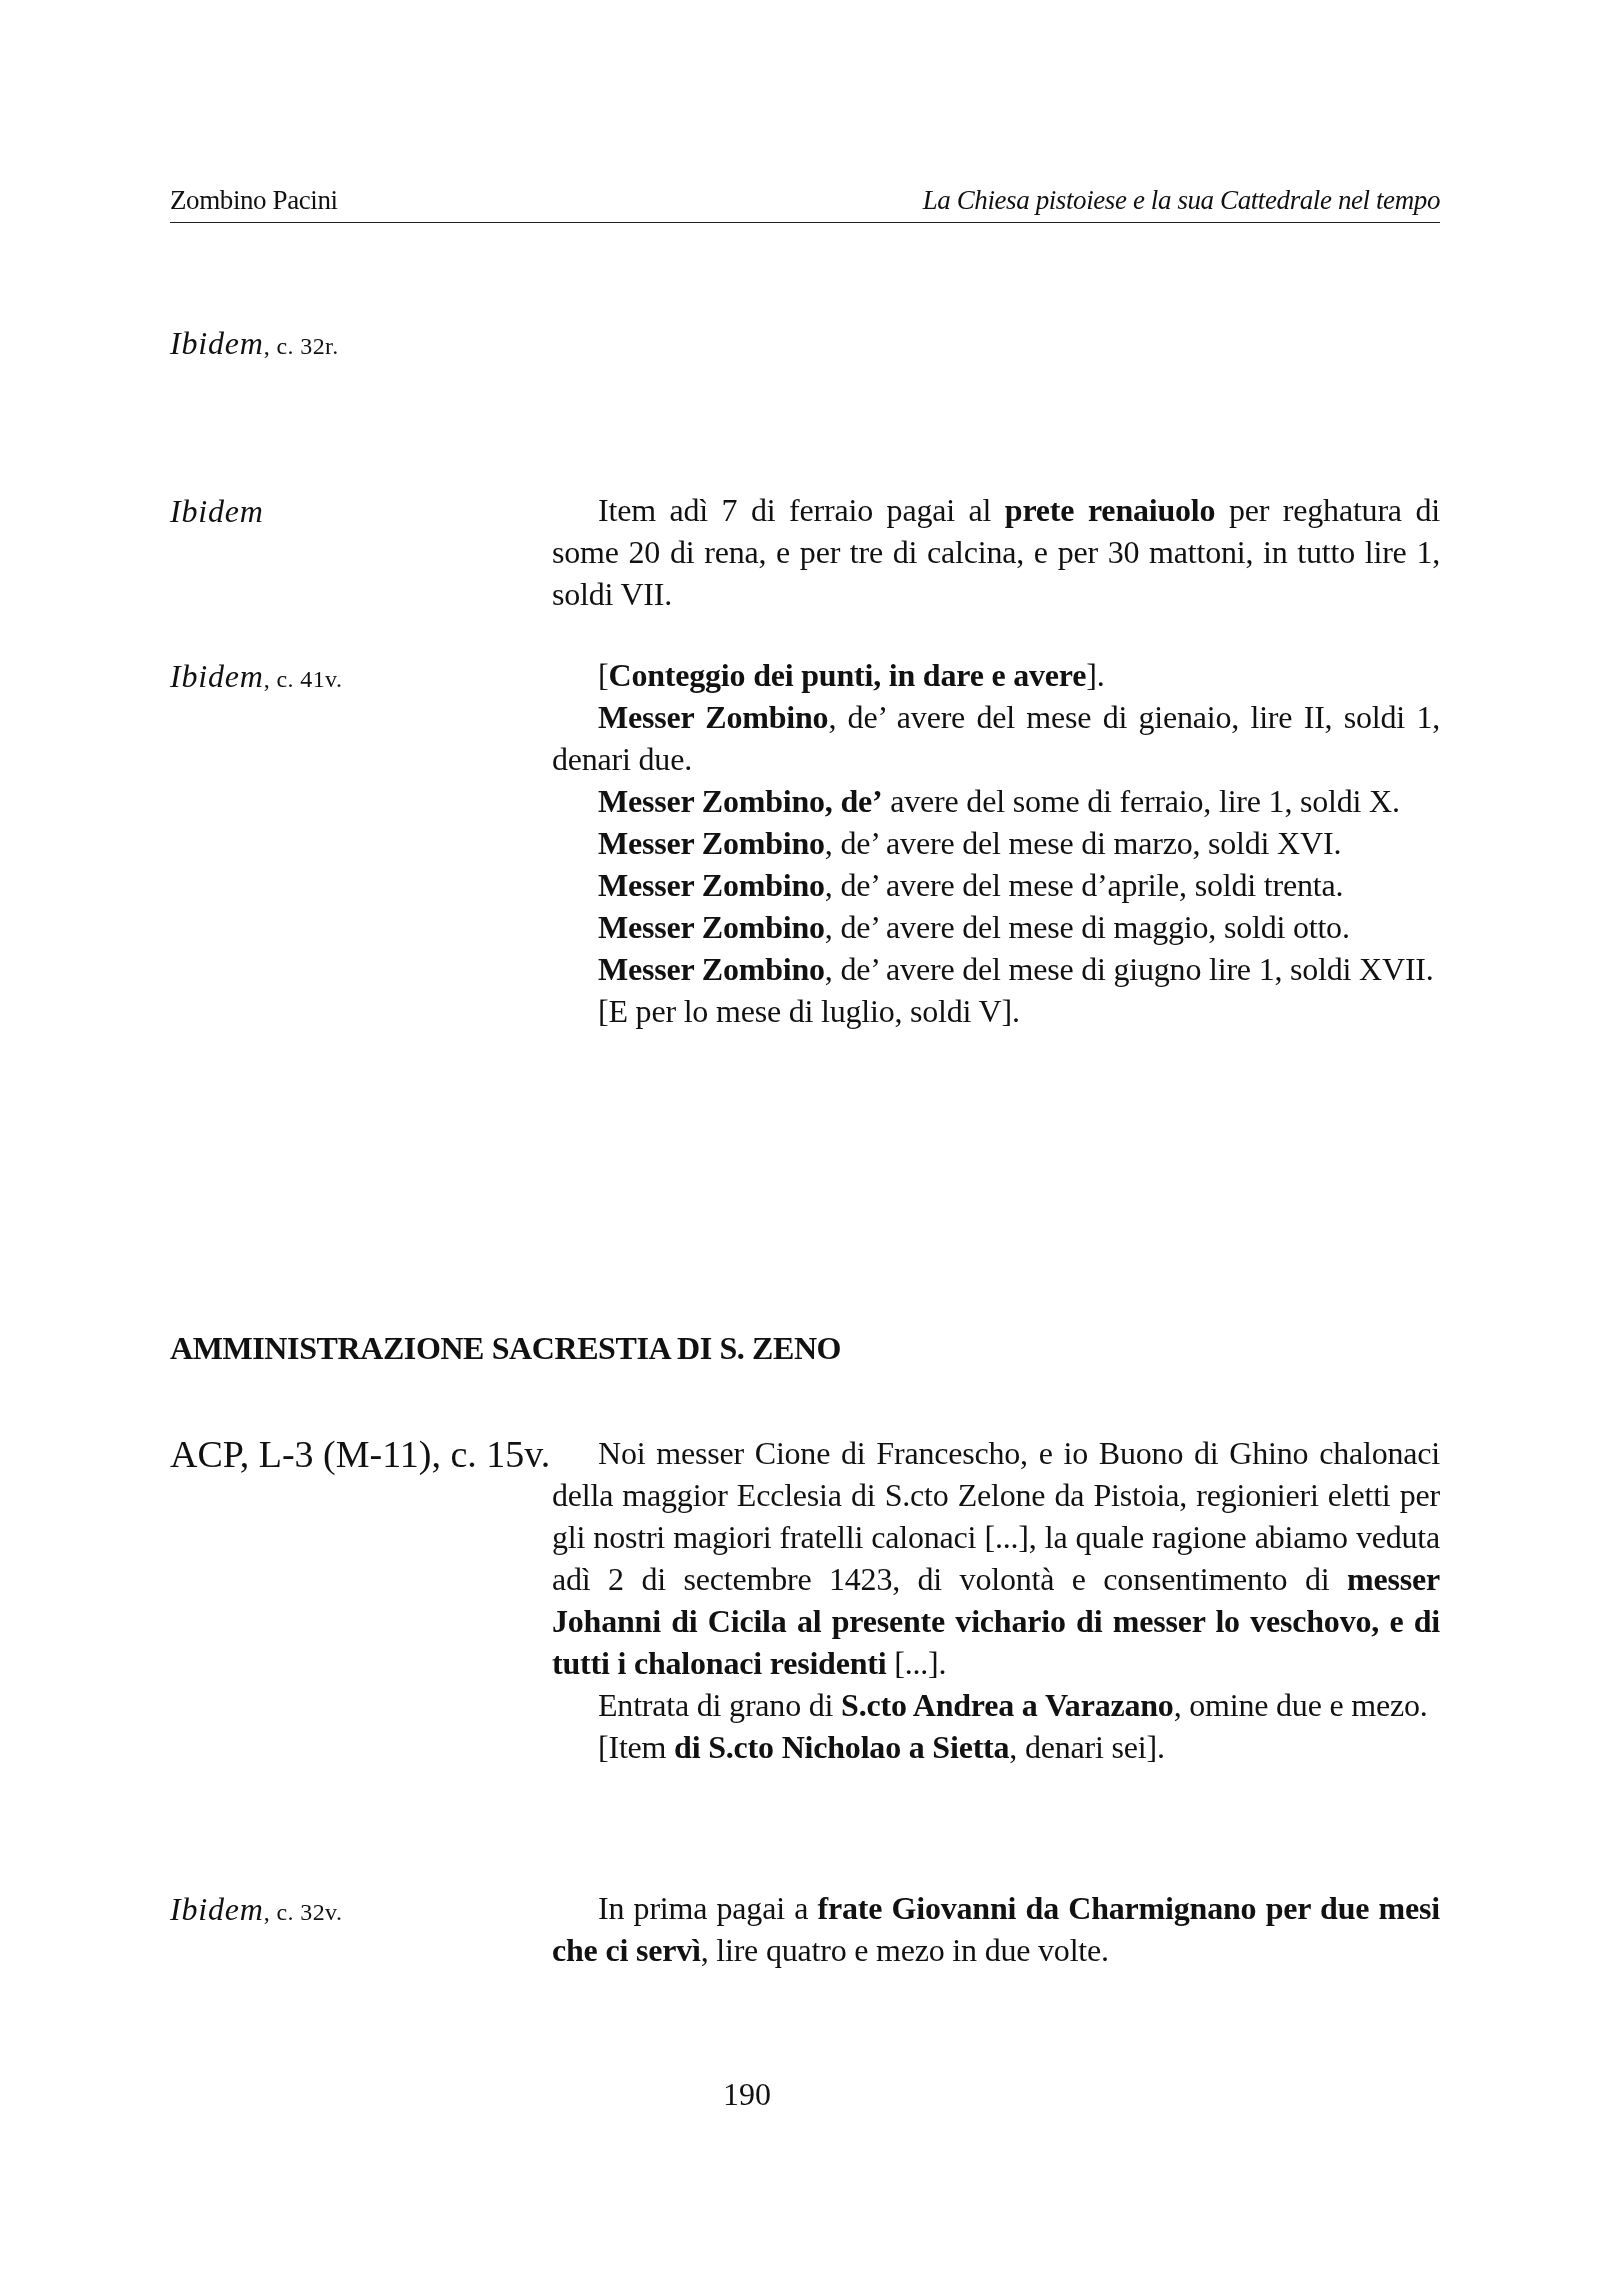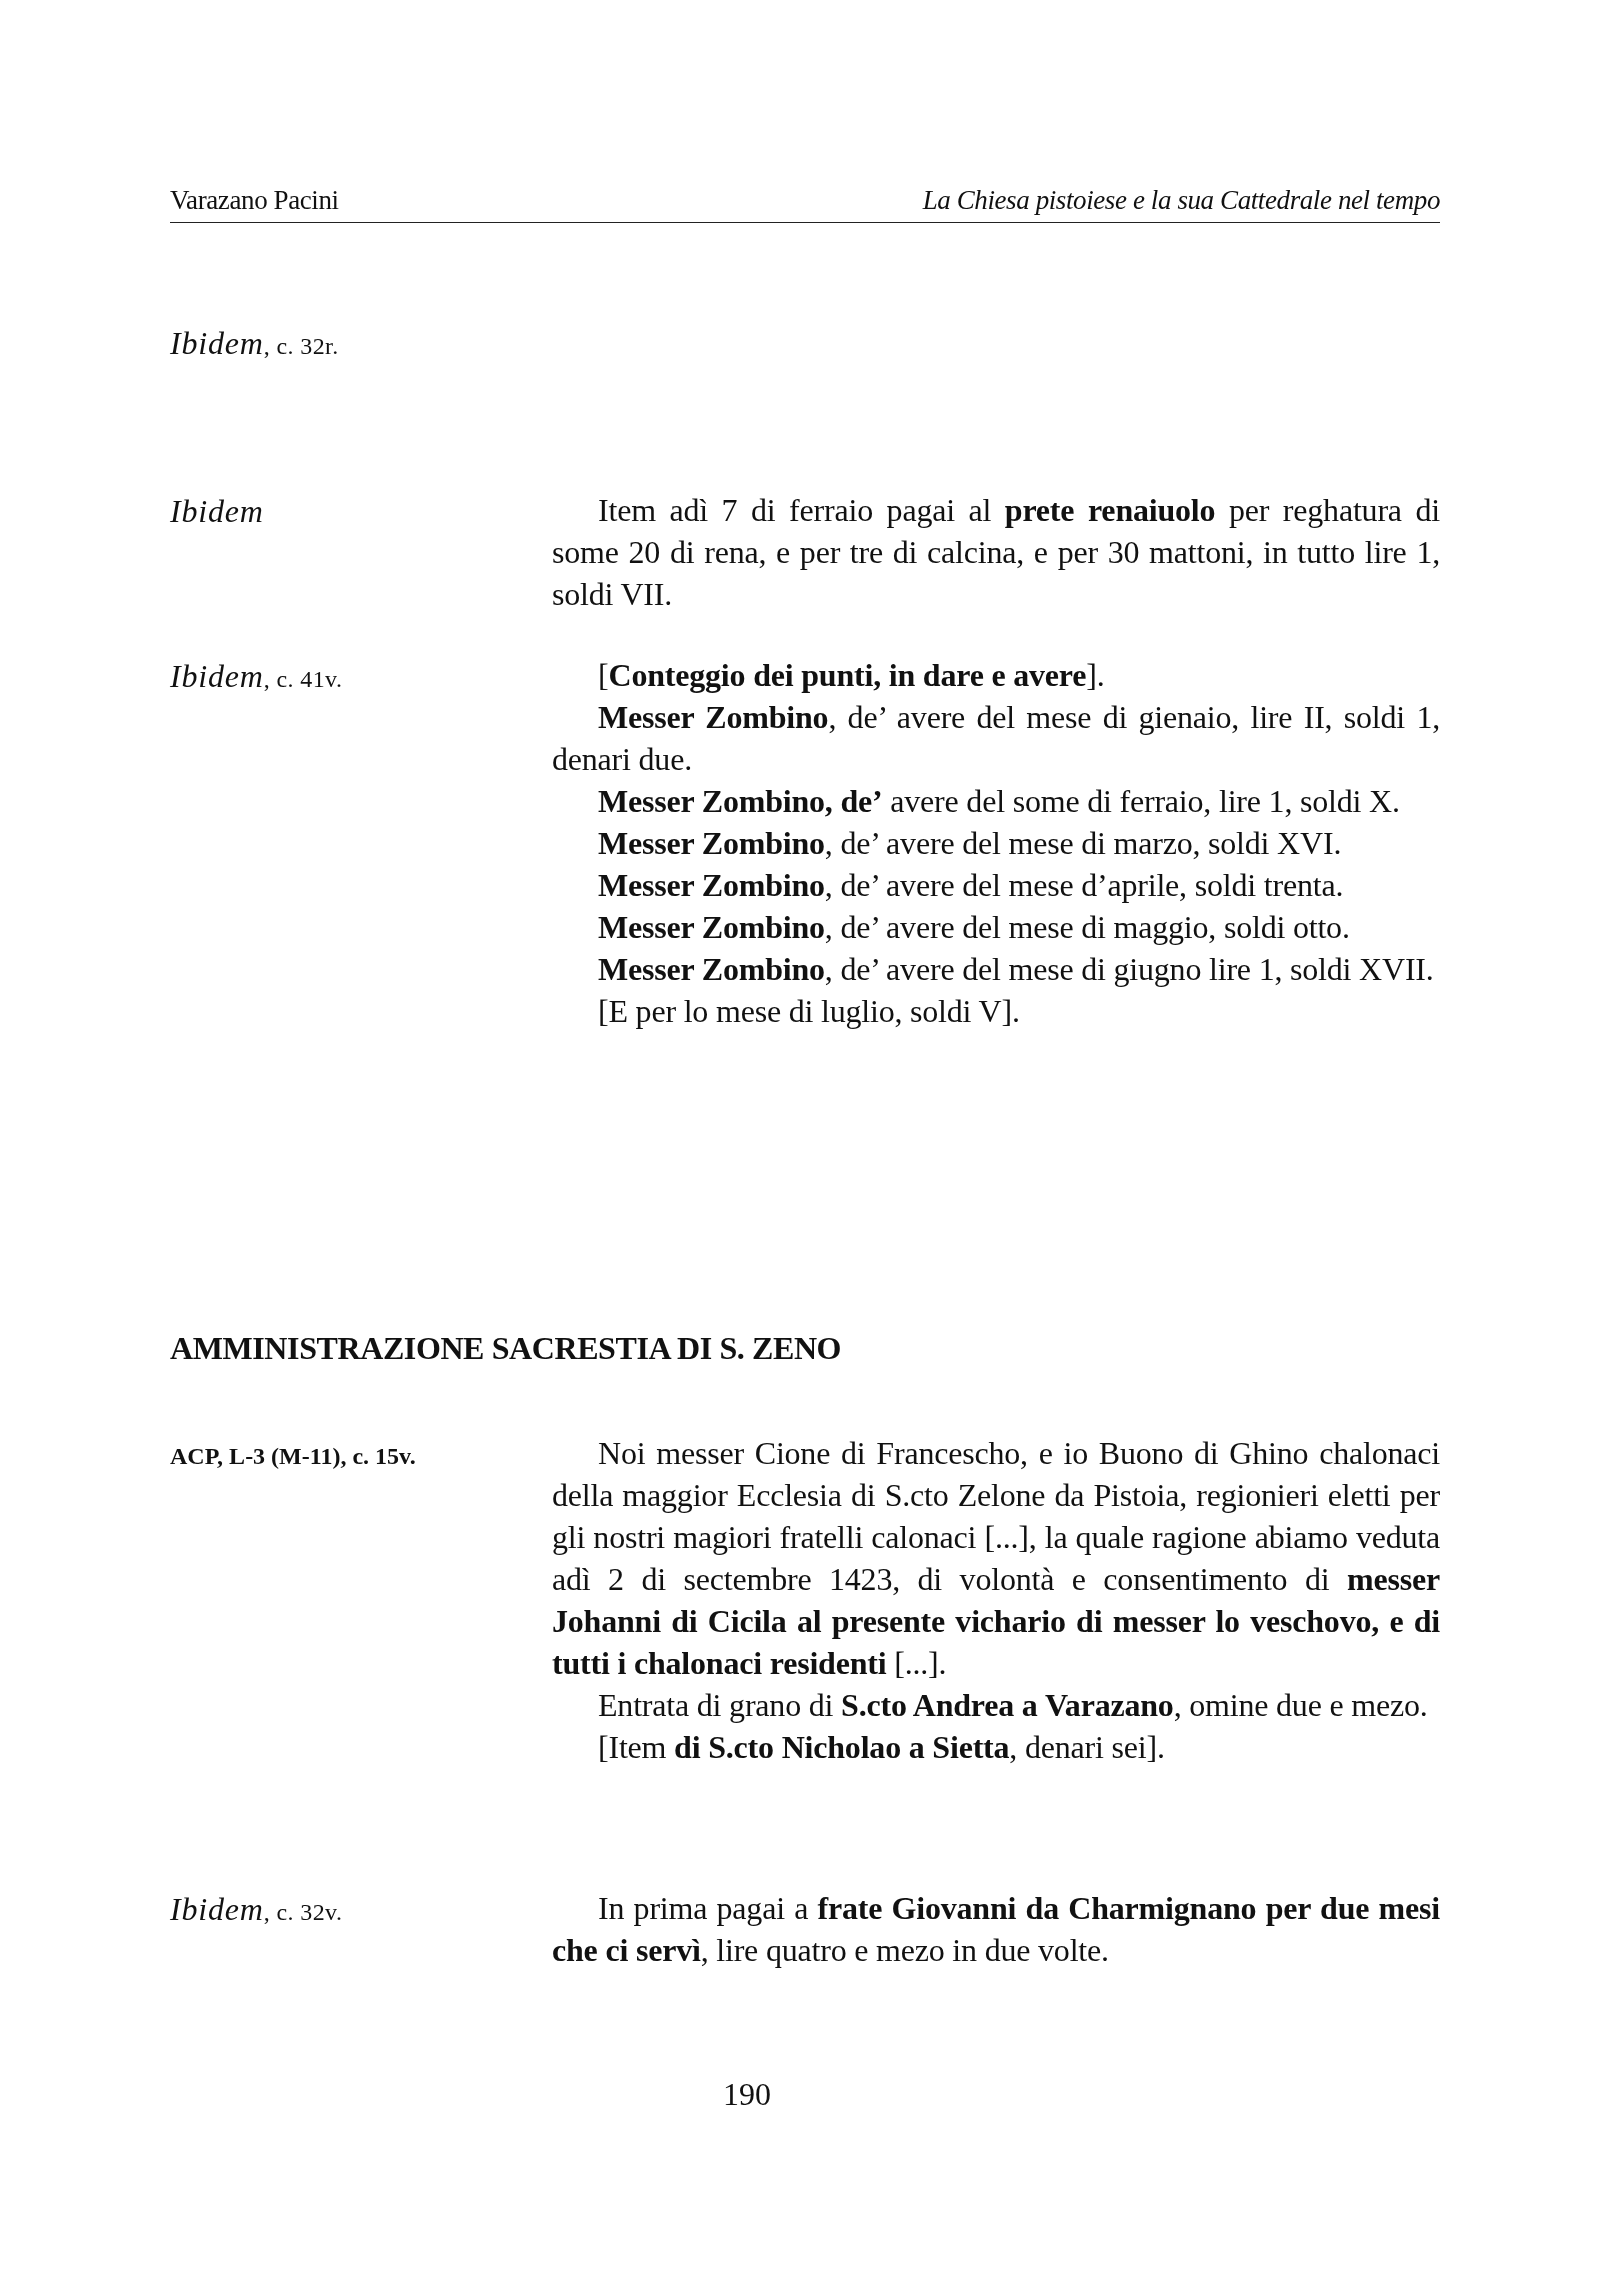--- a/index.html
+++ b/index.html
@@ -37,21 +37,21 @@
     }
     .page-number {
       position: absolute; left: 0; width: 1494px; top: 2076px; text-align: center;
       font-size: 32px;
     }
   </style>
 </head>
 <body>
 
 <div class="running-head">
-  <span>Varazano Pacini</span>
+  <span>Zombino Pacini</span>
   <span class="right">La Chiesa pistoiese e la sua Cattedrale nel tempo</span>
 </div>
 <div class="head-rule"></div>
 
 <div class="entry" style="top:321px;">
     <div class="ref"><span class="ib">Ibidem</span><span class="cc">, c. 32r.</span></div>
   </div>
 <div class="entry" style="top:489px;">
     <div class="ref"><span class="ib">Ibidem</span></div>
     <div class="body">
@@ -68,21 +68,21 @@
       <p><b>Messer Zombino</b><span>, de’ avere del mese d’aprile, soldi trenta.</span></p>
       <p><b>Messer Zombino</b><span>, de’ avere del mese di maggio, soldi otto.</span></p>
       <p><b>Messer Zombino</b><span>, de’ avere del mese di giugno lire 1, soldi XVII.</span></p>
       <p><span>[E per lo mese di luglio, soldi V].</span></p>
     </div>
   </div>
 
 <div class="section-title">AMMINISTRAZIONE SACRESTIA DI S. ZENO</div>
 
 <div class="entry" style="top:1432px;">
-    <div class="ref"><span class="" style="font-size: 24px; font-weight: bold;">ACP, L-3 (M-11), c. 15v.</span></div>
+    <div class="ref"><span class="" style="font-size: 38px;">ACP, L-3 (M-11), c. 15v.</span></div>
     <div class="body">
       <p><span>Noi messer Cione di Franceschο, e io Buono di Ghino chalonaci della maggior Ecclesia di S.cto Zelone da Pistoia, regionieri eletti per gli nostri magiori fratelli calonaci [...], la quale ragione abiamo veduta adì 2 di sectembre 1423, di volontà e consentimento di </span><b>messer Johanni di Cicila al presente vichario di messer lo veschovo, e di tutti i chalonaci residenti</b><span> [...].</span></p>
       <p><span>Entrata di grano di </span><b>S.cto Andrea a Varazano</b><span>, omine due e mezo.</span></p>
       <p><span>[Item </span><b>di S.cto Nicholao a Sietta</b><span>, denari sei].</span></p>
     </div>
   </div>
 <div class="entry" style="top:1887px;">
     <div class="ref"><span class="ib">Ibidem</span><span class="cc">, c. 32v.</span></div>
     <div class="body">
       <p><span>In prima pagai a </span><b>frate Giovanni da Charmignano per due mesi che ci servì</b><span>, lire quatro e mezo in due volte.</span></p>

